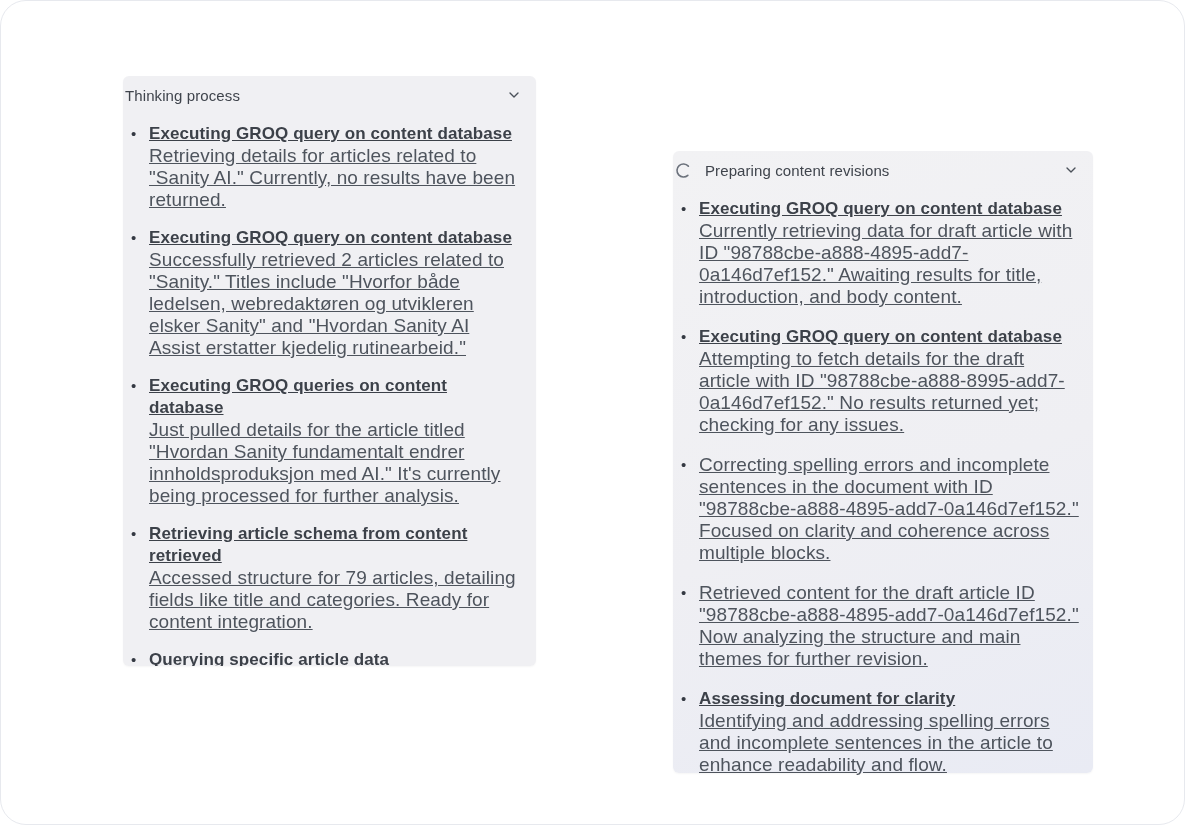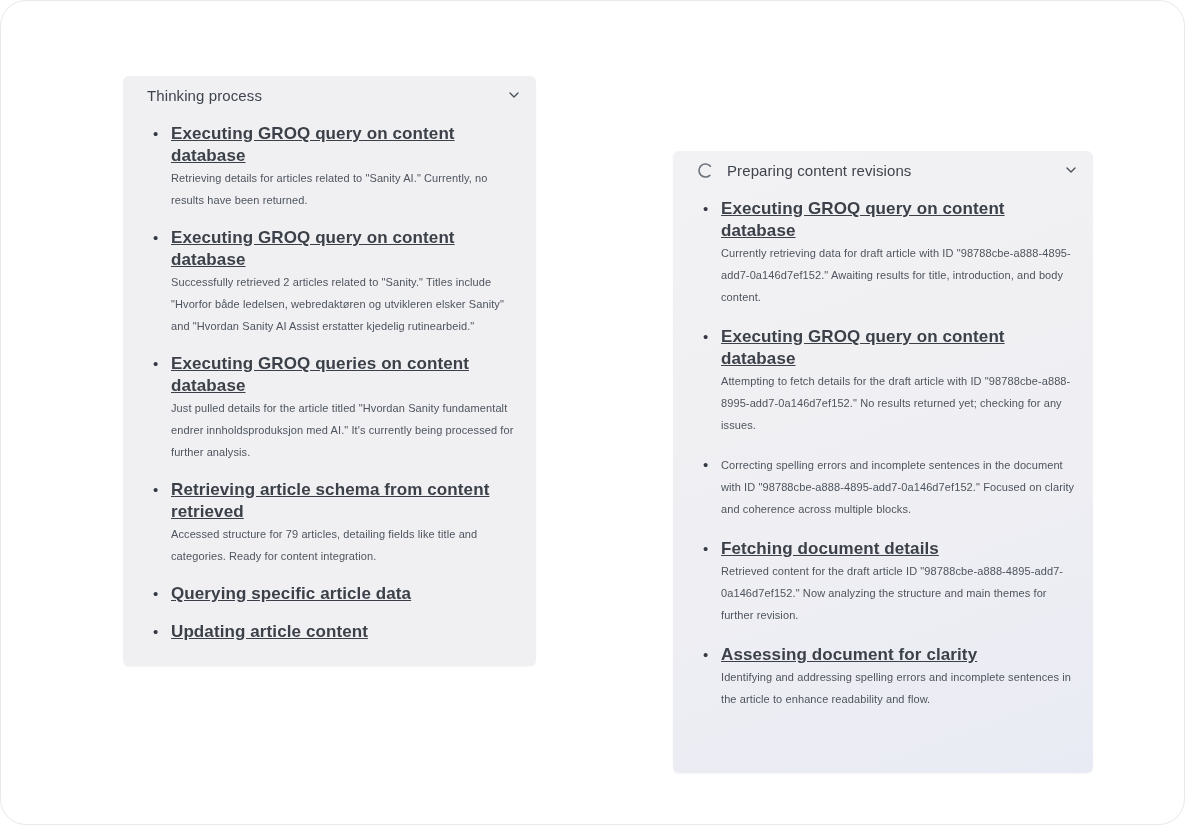--- a/index.html
+++ b/index.html
@@ -13,21 +13,21 @@
     position:absolute; inset:0;
     background:#ffffff;
     border:1px solid #e7e9ee;
     border-radius:26px;
     overflow:hidden;
   }
   .panel {
     position:absolute;
     background:#f0f0f3;
     border-radius:6px;
-    padding:7px 14px 14px 24px;
+    padding:7px 14px 14px 2px;
     box-shadow:0 1px 2px rgba(20,24,33,0.04);
   }
   .panel--left {
     left:122px; top:75px; width:413px; height:590px;
     overflow:hidden;
     padding-bottom:0;
   }
   .panel--right {
     left:672px; top:150px; width:420px; height:622px;
     background:linear-gradient(160deg, #f2f2f4 0%, #efeff3 55%, #e9ebf4 100%);
@@ -61,22 +61,22 @@
     flex:0 0 24px; width:24px;
     padding-left:6px;
     color:#343942; font-size:15px; line-height:22px;
   }
   .step-text { flex:1; min-width:0; }
   .step-heading {
     font-weight:700; font-size:17px; line-height:22px;
     color:#3c4149; letter-spacing:0.1px;text-decoration:underline;
   }
   .step-body {
-    font-size:11px; line-height:22px;
-    color:#4e545d; letter-spacing:0.1px;
+    font-size:19px; line-height:22px;
+    color:#4e545d; letter-spacing:0.1px;text-decoration:underline;
   }
   .step-body:empty { display:none; }
 </style>
 </head>
 <body>
 
 <div class="canvas">
 
   <section class="panel panel--left">
     <div class="panel-header">
@@ -174,21 +174,20 @@
         <div class="step">
           <span class="bullet">•</span>
           <div class="step-text">
             <div class="step-body">Correcting spelling errors and incomplete sentences in the document with ID "98788cbe-a888-4895-add7-0a146d7ef152." Focused on clarity and coherence across multiple blocks.</div>
           </div>
         </div>
 
         <div class="step">
           <span class="bullet">•</span>
           <div class="step-text">
-            <div class="step-heading">Fetching document details</div>
             <div class="step-body">Retrieved content for the draft article ID "98788cbe-a888-4895-add7-0a146d7ef152." Now analyzing the structure and main themes for further revision.</div>
           </div>
         </div>
 
         <div class="step">
           <span class="bullet">•</span>
           <div class="step-text">
             <div class="step-heading">Assessing document for clarity</div>
             <div class="step-body">Identifying and addressing spelling errors and incomplete sentences in the article to enhance readability and flow.</div>
           </div>

